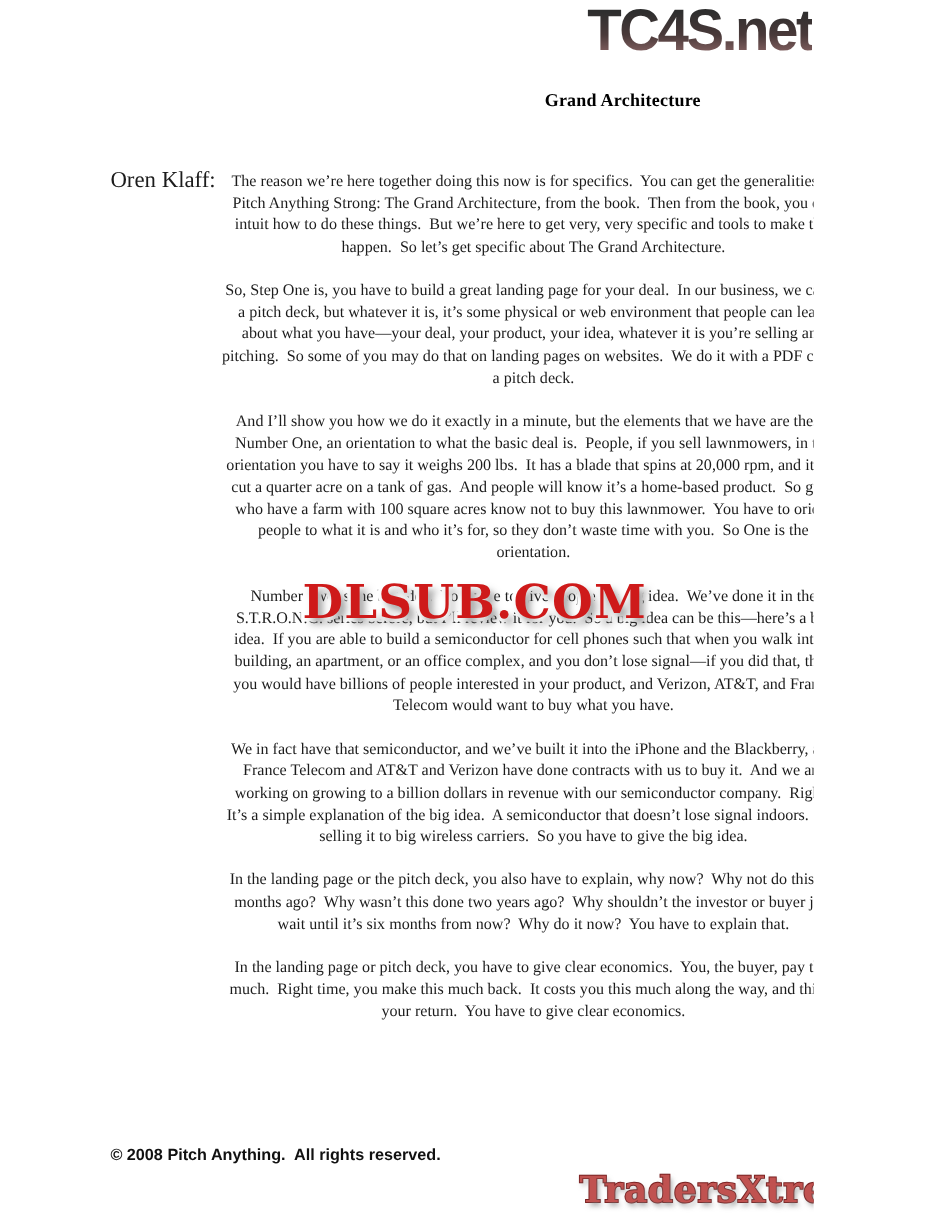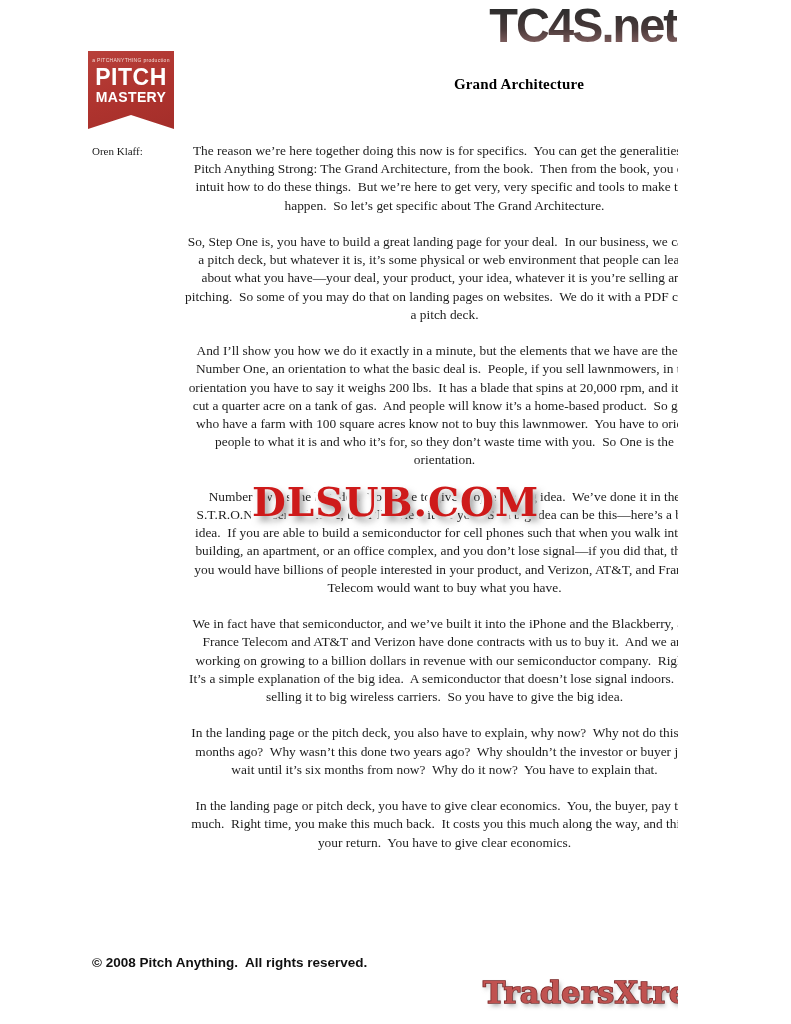--- a/index.html
+++ b/index.html
@@ -89,21 +89,21 @@
   .transcript {
     position: absolute;
     left: 92px;
     top: 142px;
     width: 612px;
     display: flex;
   }
   .speaker {
     width: 93px;
     flex: 0 0 93px;
-    font-size: 11px;
+    font-size: 19px;
     line-height: 18.2px;
   }
   .paras {
     flex: 1 1 auto;
     width: 519px;
   }
   .para {
     margin: 0 0 18.2px 0;
     font-size: 13.4px;
     line-height: 18.2px;
@@ -174,25 +174,20 @@
 </style>
 </head>
 <body>
 
 <div class="page">
 
   <div class="tc4s">TC4S.net</div>
 
   <div class="doc-title">Grand Architecture</div>
 
-  <div class="badge">
-    <div class="tagline">a PITCHANYTHING production</div>
-    <div class="big">PITCH</div>
-    <div class="small">MASTERY</div>
-  </div>
 
   <div class="transcript">
     <div class="speaker">Oren Klaff:</div>
     <div class="paras">
         <p class="para">The reason we’re here together doing this now is for specifics.  You can get the generalities of Pitch Anything Strong: The Grand Architecture, from the book.  Then from the book, you can intuit how to do these things.  But we’re here to get very, very specific and tools to make this happen.  So let’s get specific about The Grand Architecture.</p>
         <p class="para">So, Step One is, you have to build a great landing page for your deal.  In our business, we call it a pitch deck, but whatever it is, it’s some physical or web environment that people can learn about what you have—your deal, your product, your idea, whatever it is you’re selling and pitching.  So some of you may do that on landing pages on websites.  We do it with a PDF called a pitch deck.</p>
         <p class="para">And I’ll show you how we do it exactly in a minute, but the elements that we have are these: Number One, an orientation to what the basic deal is.  People, if you sell lawnmowers, in the orientation you have to say it weighs 200 lbs.  It has a blade that spins at 20,000 rpm, and it can cut a quarter acre on a tank of gas.  And people will know it’s a home-based product.  So guys who have a farm with 100 square acres know not to buy this lawnmower.  You have to orient people to what it is and who it’s for, so they don’t waste time with you.  So One is the orientation.</p>
         <p class="para">Number Two is the big idea.  You have to give people the big idea.  We’ve done it in the S.T.R.O.N.G. series before, but I’ll review it for you.  So a big idea can be this—here’s a big idea.  If you are able to build a semiconductor for cell phones such that when you walk into a building, an apartment, or an office complex, and you don’t lose signal—if you did that, then you would have billions of people interested in your product, and Verizon, AT&amp;T, and France Telecom would want to buy what you have.</p>
         <p class="para">We in fact have that semiconductor, and we’ve built it into the iPhone and the Blackberry, and France Telecom and AT&amp;T and Verizon have done contracts with us to buy it.  And we are working on growing to a billion dollars in revenue with our semiconductor company.  Right?  It’s a simple explanation of the big idea.  A semiconductor that doesn’t lose signal indoors.  I’m selling it to big wireless carriers.  So you have to give the big idea.</p>
         <p class="para">In the landing page or the pitch deck, you also have to explain, why now?  Why not do this six months ago?  Why wasn’t this done two years ago?  Why shouldn’t the investor or buyer just wait until it’s six months from now?  Why do it now?  You have to explain that.</p>

